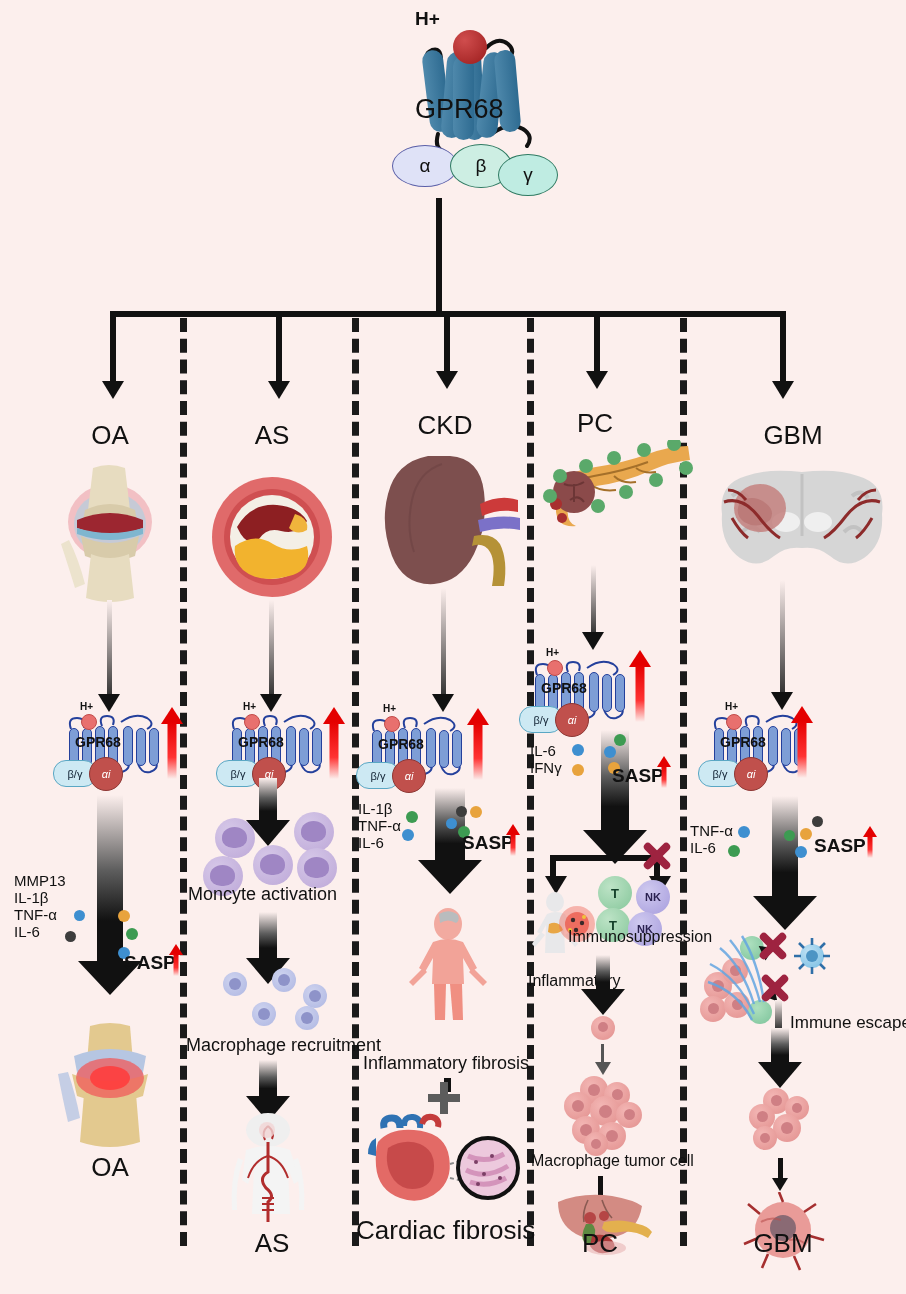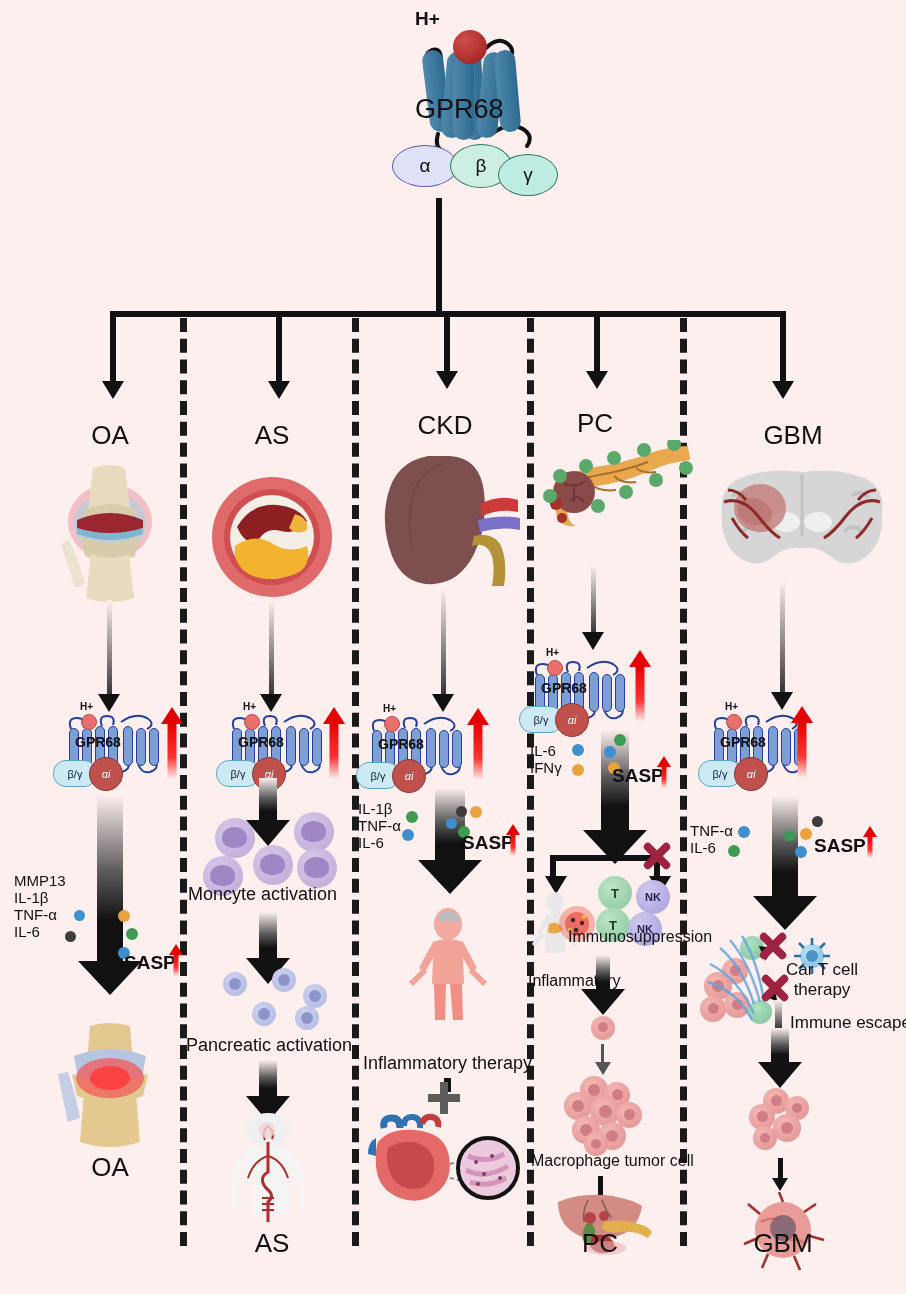--- a/index.html
+++ b/index.html
@@ -323,21 +323,21 @@
       <div class="nuc"></div>
     </div>
   <div class="macro" style="left:246px;top:996px;">
       <div class="bodyc"></div>
       <div class="nuc"></div>
     </div>
   <div class="macro" style="left:289px;top:1000px;">
       <div class="bodyc"></div>
       <div class="nuc"></div>
     </div>
-  <div class="abs lbl" style="left:186px;top:1035px;font-size:18px;">Pancreatic activation</div>
+  <div class="abs lbl" style="left:186px;top:1035px;font-size:18px;">Macrophage recruitment</div>
 
   <div class="fatarrow small" style="left:238px;top:1060px;width:60px;height:62px;">
     <div class="body" style="top:0;width:18px;height:38px;"></div>
     <div class="head" style="top:36px;"></div>
   </div>
 
   <svg class="organ" width="120" height="120" style="left:208px;top:1112px;">
     <ellipse cx="60" cy="18" rx="22" ry="17" fill="#efefef"></ellipse>
     <path d="M38,38 q22,-8 44,0 l10,30 l-6,4 l-6,-16 l2,46 l-38,0 l2,-46 l-6,16 l-6,-4 z" fill="#f4f4f4"></path>
     <path d="M30,46 q-8,22 -6,52 l5,0 q-2,-28 6,-50 z" fill="#f4f4f4"></path>
@@ -419,21 +419,21 @@
 
   <svg class="organ" width="110" height="120" style="left:393px;top:908px;">
     <ellipse cx="55" cy="16" rx="14" ry="16" fill="#f2aaa0"></ellipse>
     <path d="M46,6 q10,-6 19,1 q2,6 -2,8 q-8,-5 -16,0 z" fill="#b9bcbe"></path>
     <path d="M40,34 q15,-6 30,0 l14,26 l-6,4 l-8,-14 l1,26 l-32,0 l1,-26 l-8,14 l-6,-4 z" fill="#f2a398"></path>
     <path d="M30,60 q-8,8 -14,14 l4,4 q8,-8 14,-14 z" fill="#f2a398"></path>
     <path d="M80,60 q8,8 14,14 l-4,4 q-8,-8 -14,-14 z" fill="#f2a398"></path>
     <path d="M41,76 l12,0 l-1,36 l-10,0 z" fill="#f08f82"></path>
     <path d="M57,76 l12,0 l1,36 l-10,0 z" fill="#f08f82"></path>
   </svg>
-  <div class="abs lbl" style="left:363px;top:1053px;font-size:18px;">Inflammatory therapy</div>
+  <div class="abs lbl" style="left:363px;top:1053px;font-size:18px;">Inflammatory fibrosis</div>
 
   <div class="arrow-shaft" style="left:444px;top:1078px;width:7px;height:14px;"></div>
 
   <div class="plusicon" style="left:428px;top:1082px;width:32px;height:32px;">
     <i style="left:12px;top:0;width:8px;height:32px;"></i>
     <i style="left:0;top:12px;width:32px;height:8px;"></i>
   </div>
 
   <svg class="organ" width="160" height="100" style="left:360px;top:1112px;">
     <path d="M24,16 q-2,-10 8,-10 q8,0 8,10" stroke="#2f72b3" stroke-width="7" fill="none"></path>
@@ -445,20 +445,21 @@
     <line x1="90" y1="52" x2="110" y2="46" stroke="#888" stroke-width="2" stroke-dasharray="4 3"></line>
     <line x1="90" y1="66" x2="108" y2="70" stroke="#888" stroke-width="2" stroke-dasharray="4 3"></line>
     <circle cx="128" cy="56" r="30" fill="#edc9dd" stroke="#111" stroke-width="4"></circle>
     <path d="M108,44 q18,8 36,-2 M106,58 q20,10 42,-4 M110,70 q18,6 36,-4" stroke="#cf8bb5" stroke-width="5" fill="none" opacity=".85"></path>
     <circle cx="116" cy="50" r="2" fill="#7b3f66"></circle>
       <circle cx="132" cy="44" r="2" fill="#7b3f66"></circle>
     <circle cx="124" cy="62" r="2" fill="#7b3f66"></circle>
       <circle cx="140" cy="66" r="2" fill="#7b3f66"></circle>
     <circle cx="118" cy="72" r="2" fill="#7b3f66"></circle>
   </svg>
+  <div class="abs lbl-big ctr" style="left:356px;top:1215px;width:170px;">Cardiac fibrosis</div>
 
   <div class="abs lbl-big ctr" style="left:545px;top:408px;width:100px;">PC</div>
 
   <svg class="organ" width="160" height="120" style="left:540px;top:440px;">
     <path d="M16,62 q4,-30 34,-34 q34,-5 58,-14 q22,-8 40,-8 l2,14 q-20,2 -38,10 q-26,12 -56,16 q-26,4 -28,22 q-2,14 8,18 q-18,2 -20,-14 z" fill="#e9a84e"></path>
     <path d="M24,60 q6,-20 30,-24 q30,-5 54,-14" stroke="#a5702a" stroke-width="2" fill="none"></path>
     <path d="M50,44 q10,8 26,6 M74,36 q8,8 22,6 M96,28 q8,6 20,4" stroke="#a5702a" stroke-width="2" fill="none"></path>
     <circle cx="34" cy="52" r="21" fill="#8b4a4a"></circle>
     <path d="M24,44 q10,4 20,-2 M30,60 q8,-6 14,2 M34,44 l0,18" stroke="#6c3636" stroke-width="2" fill="none"></path>
     <circle cx="16" cy="64" r="6" fill="#a82f2f"></circle>
@@ -724,21 +725,20 @@
     <div class="arrow-head-sm" style="left:64px;top:56px;transform:rotate(-160deg);"></div>
     <div class="redx" style="left:56px;top:2px;width:34px;height:28px;">
         <i></i>
         <i></i>
       </div>
     <div class="redx" style="left:58px;top:44px;width:34px;height:28px;">
         <i></i>
         <i></i>
       </div>
   </div>
-  <div class="abs lbl-sm ctr" style="left:762px;top:960px;width:120px;font-size:17px;white-space:normal;line-height:1.15;">Car T cell therapy</div>
 
   <div class="abs" style="left:775px;top:1000px;width:7px;height:30px;background:linear-gradient(to bottom,#fcefed,#2b2b2b);"></div>
   <div class="abs lbl-sm" style="left:790px;top:1013px;font-size:17px;">Immune escape</div>
 
   <div class="fatarrow small" style="left:752px;top:1028px;width:56px;height:58px;">
     <div class="body" style="top:0;width:18px;height:36px;"></div>
     <div class="head" style="top:34px;"></div>
   </div>
 
   <div class="abs" style="left:745px;top:1088px;width:80px;height:66px;">

